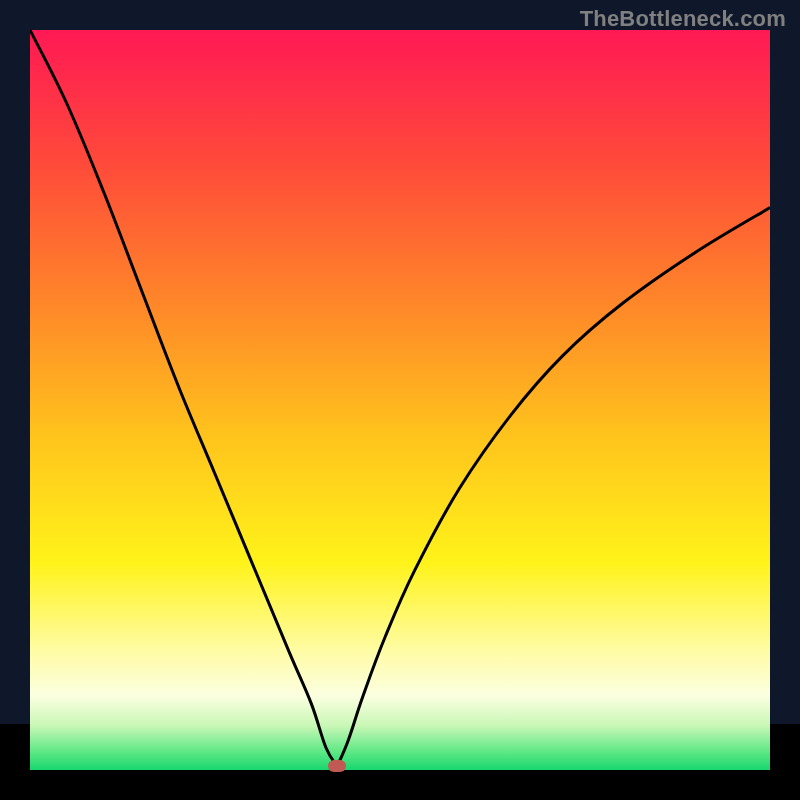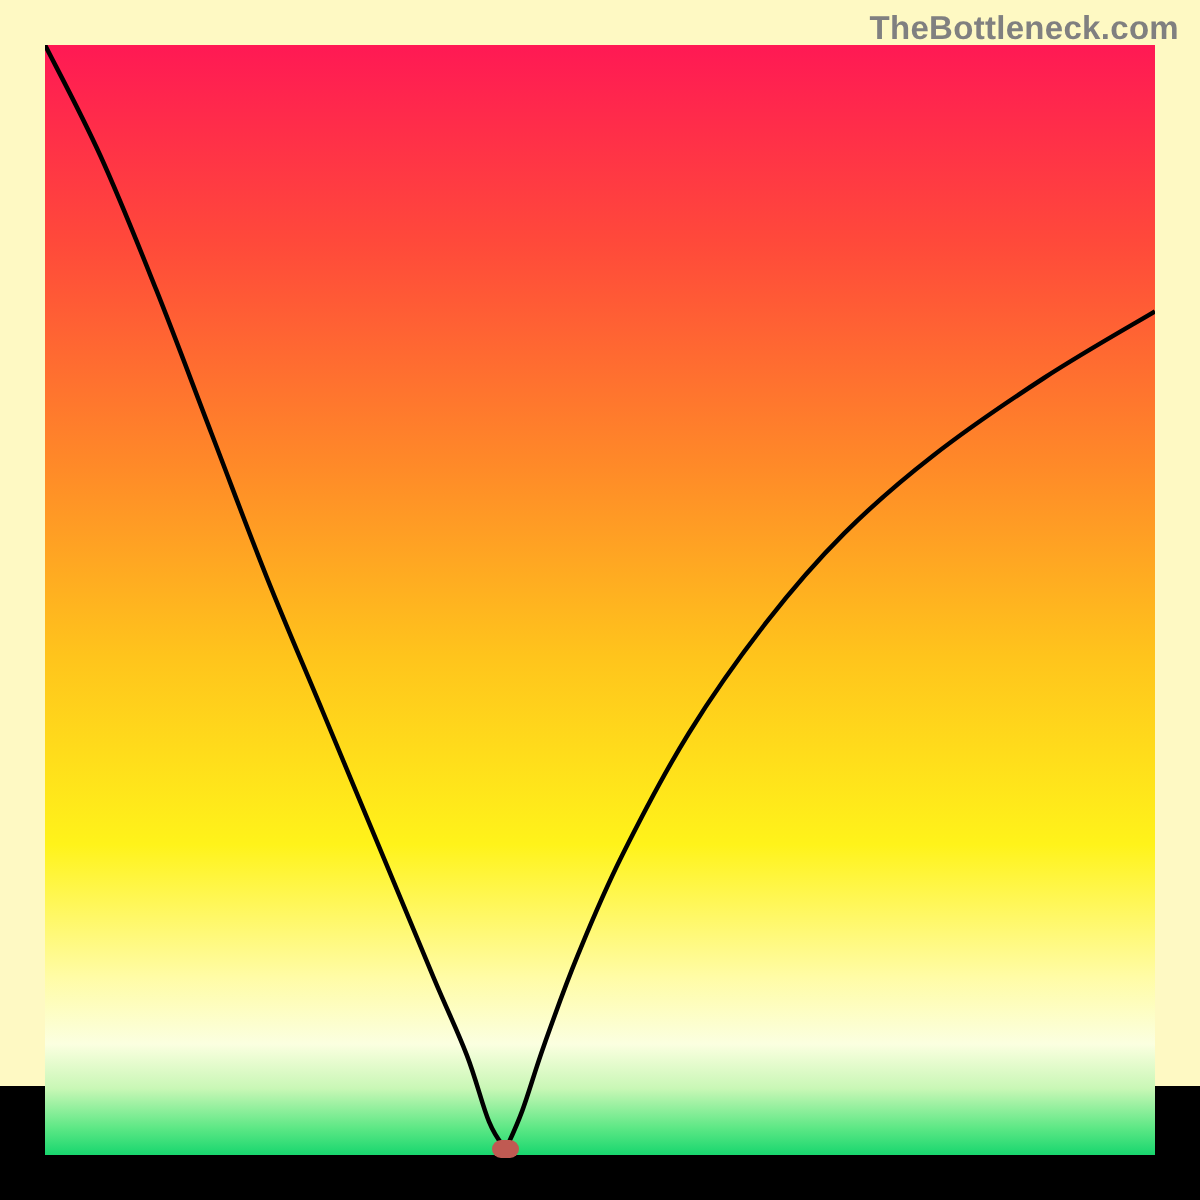--- a/index.html
+++ b/index.html
@@ -8,21 +8,21 @@
     width: 800px;
     height: 800px;
     background: #000;
     font-family: Arial, Helvetica, sans-serif;
     overflow: hidden;
   }
   .frame {
     position: relative;
     width: 800px;
     height: 724px;
-    background: #fef9c3;
+    background: #0f172a;
   }
   .watermark {
     position: absolute;
     top: 6px;
     right: 14px;
     color: #808080;
     font-size: 22px;
     font-weight: 600;
     letter-spacing: 0.2px;
     z-index: 10;

